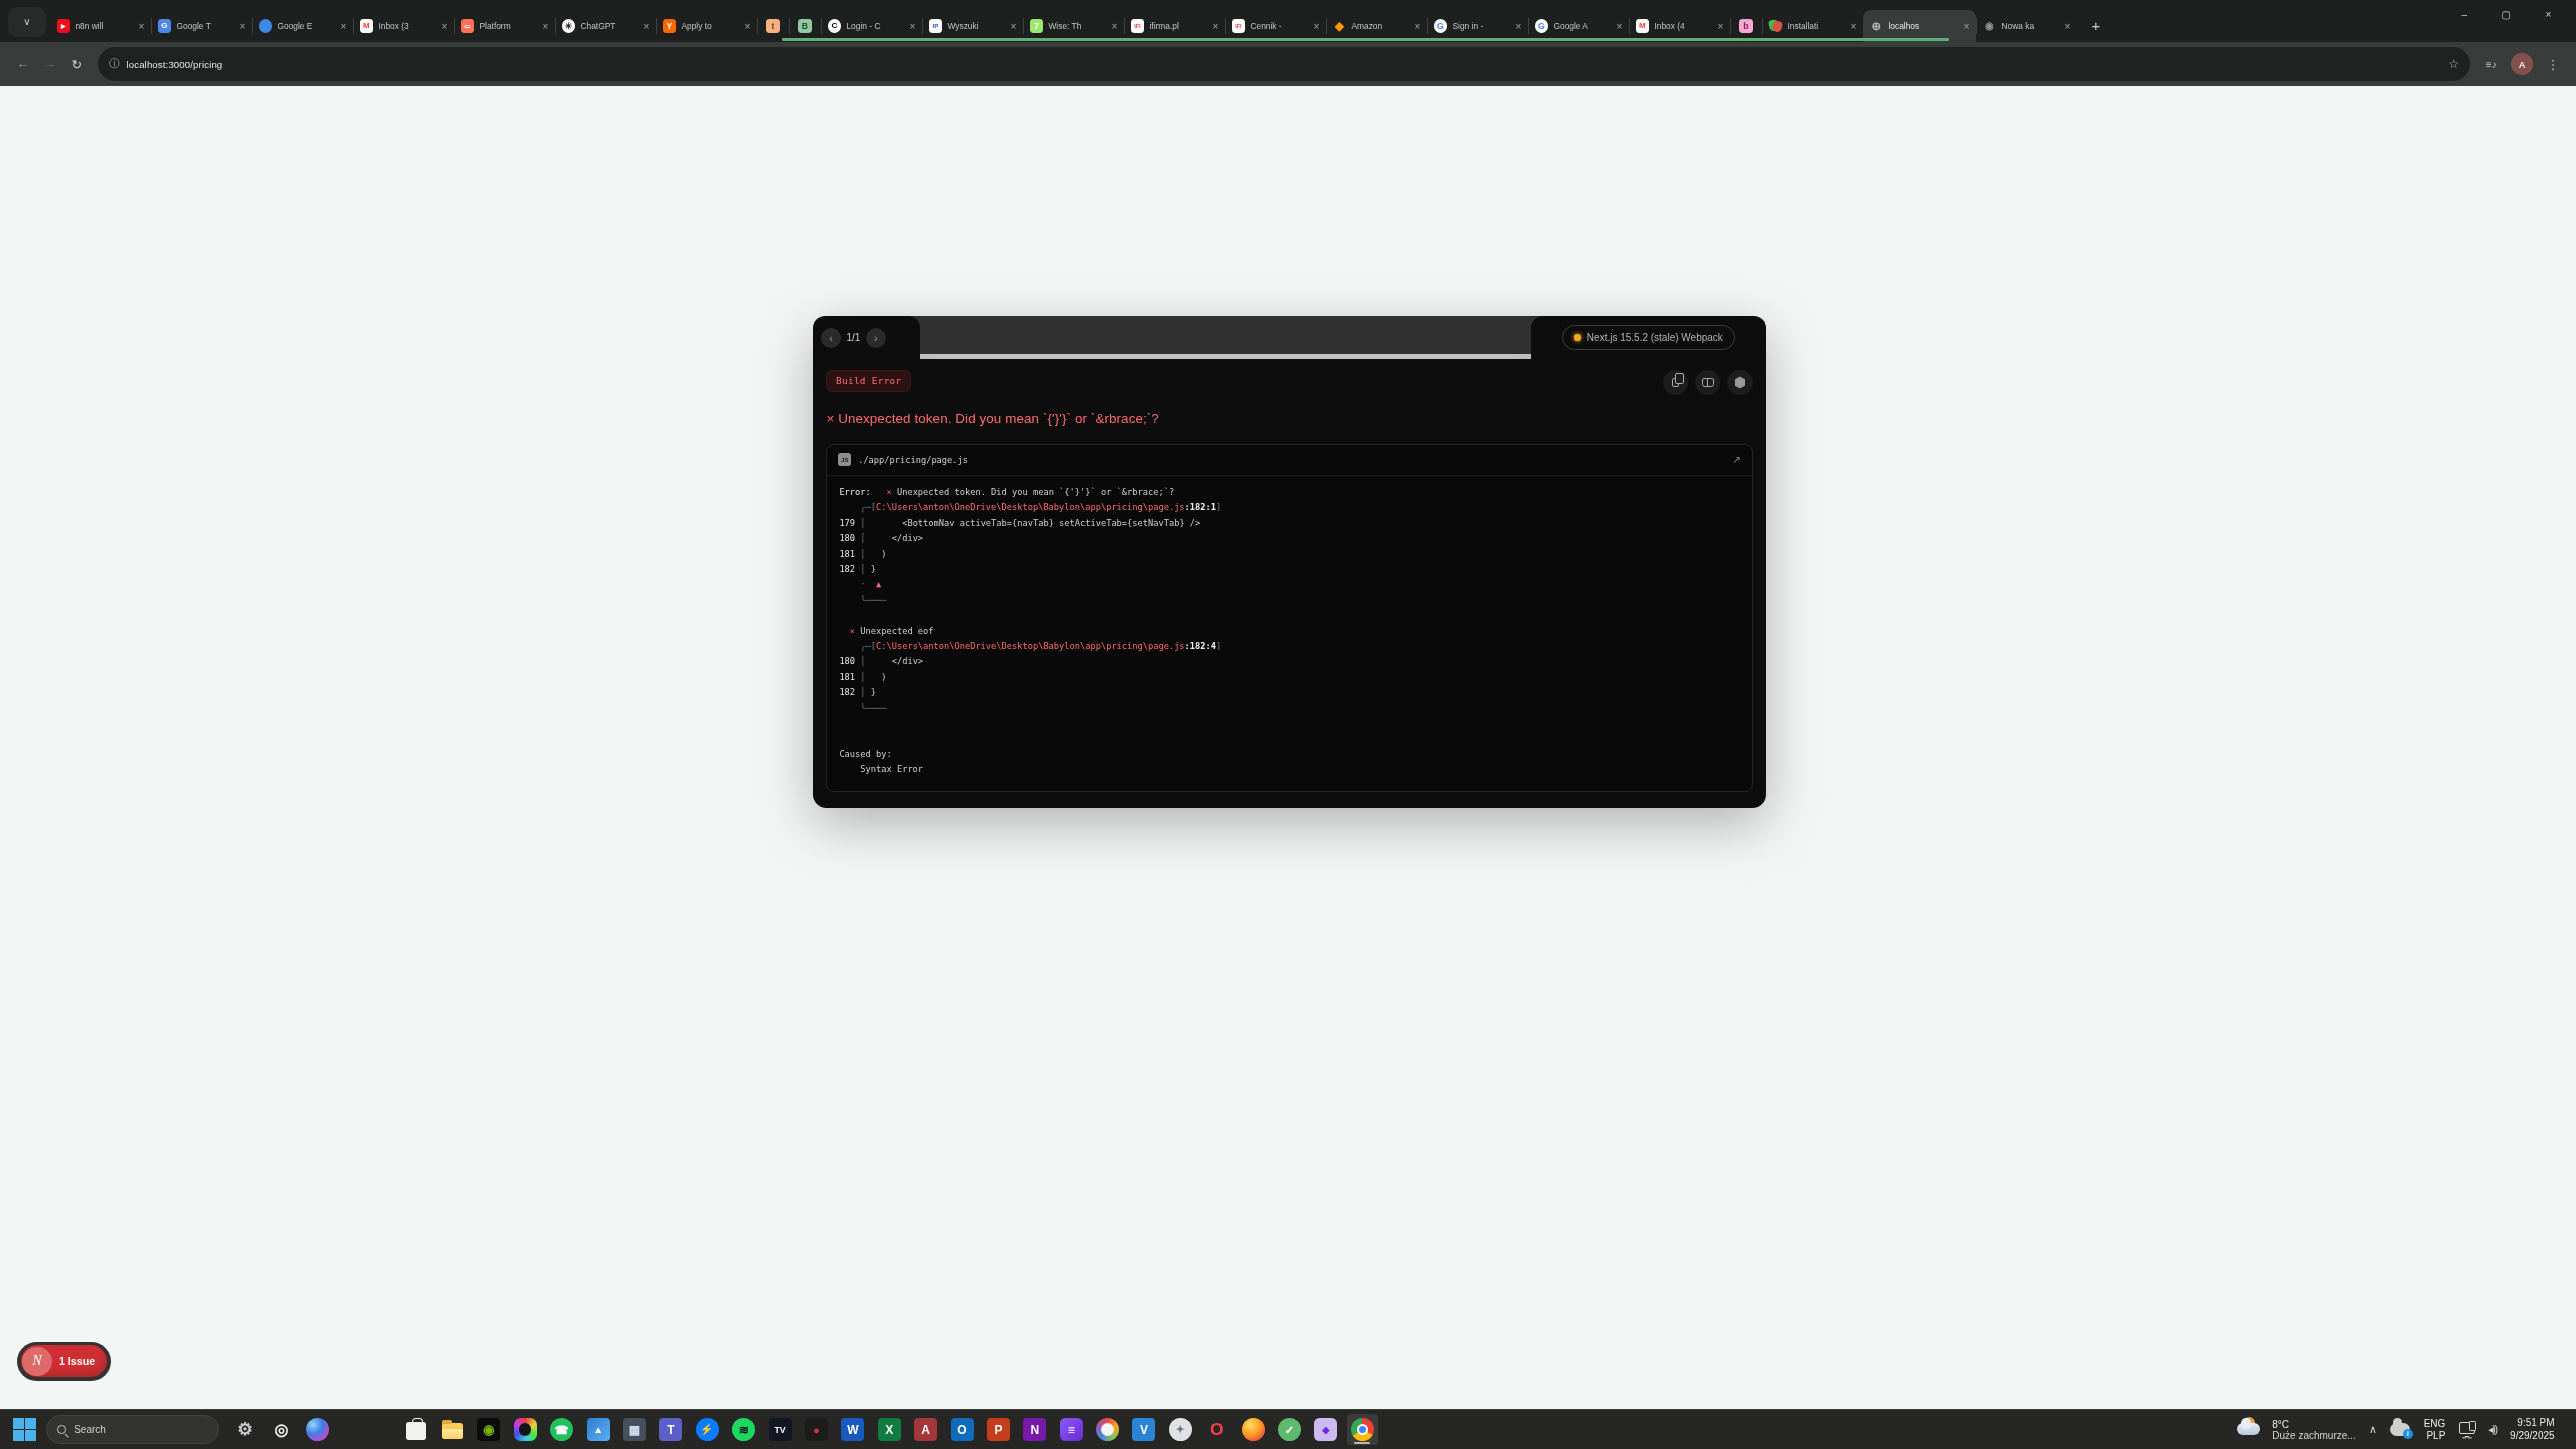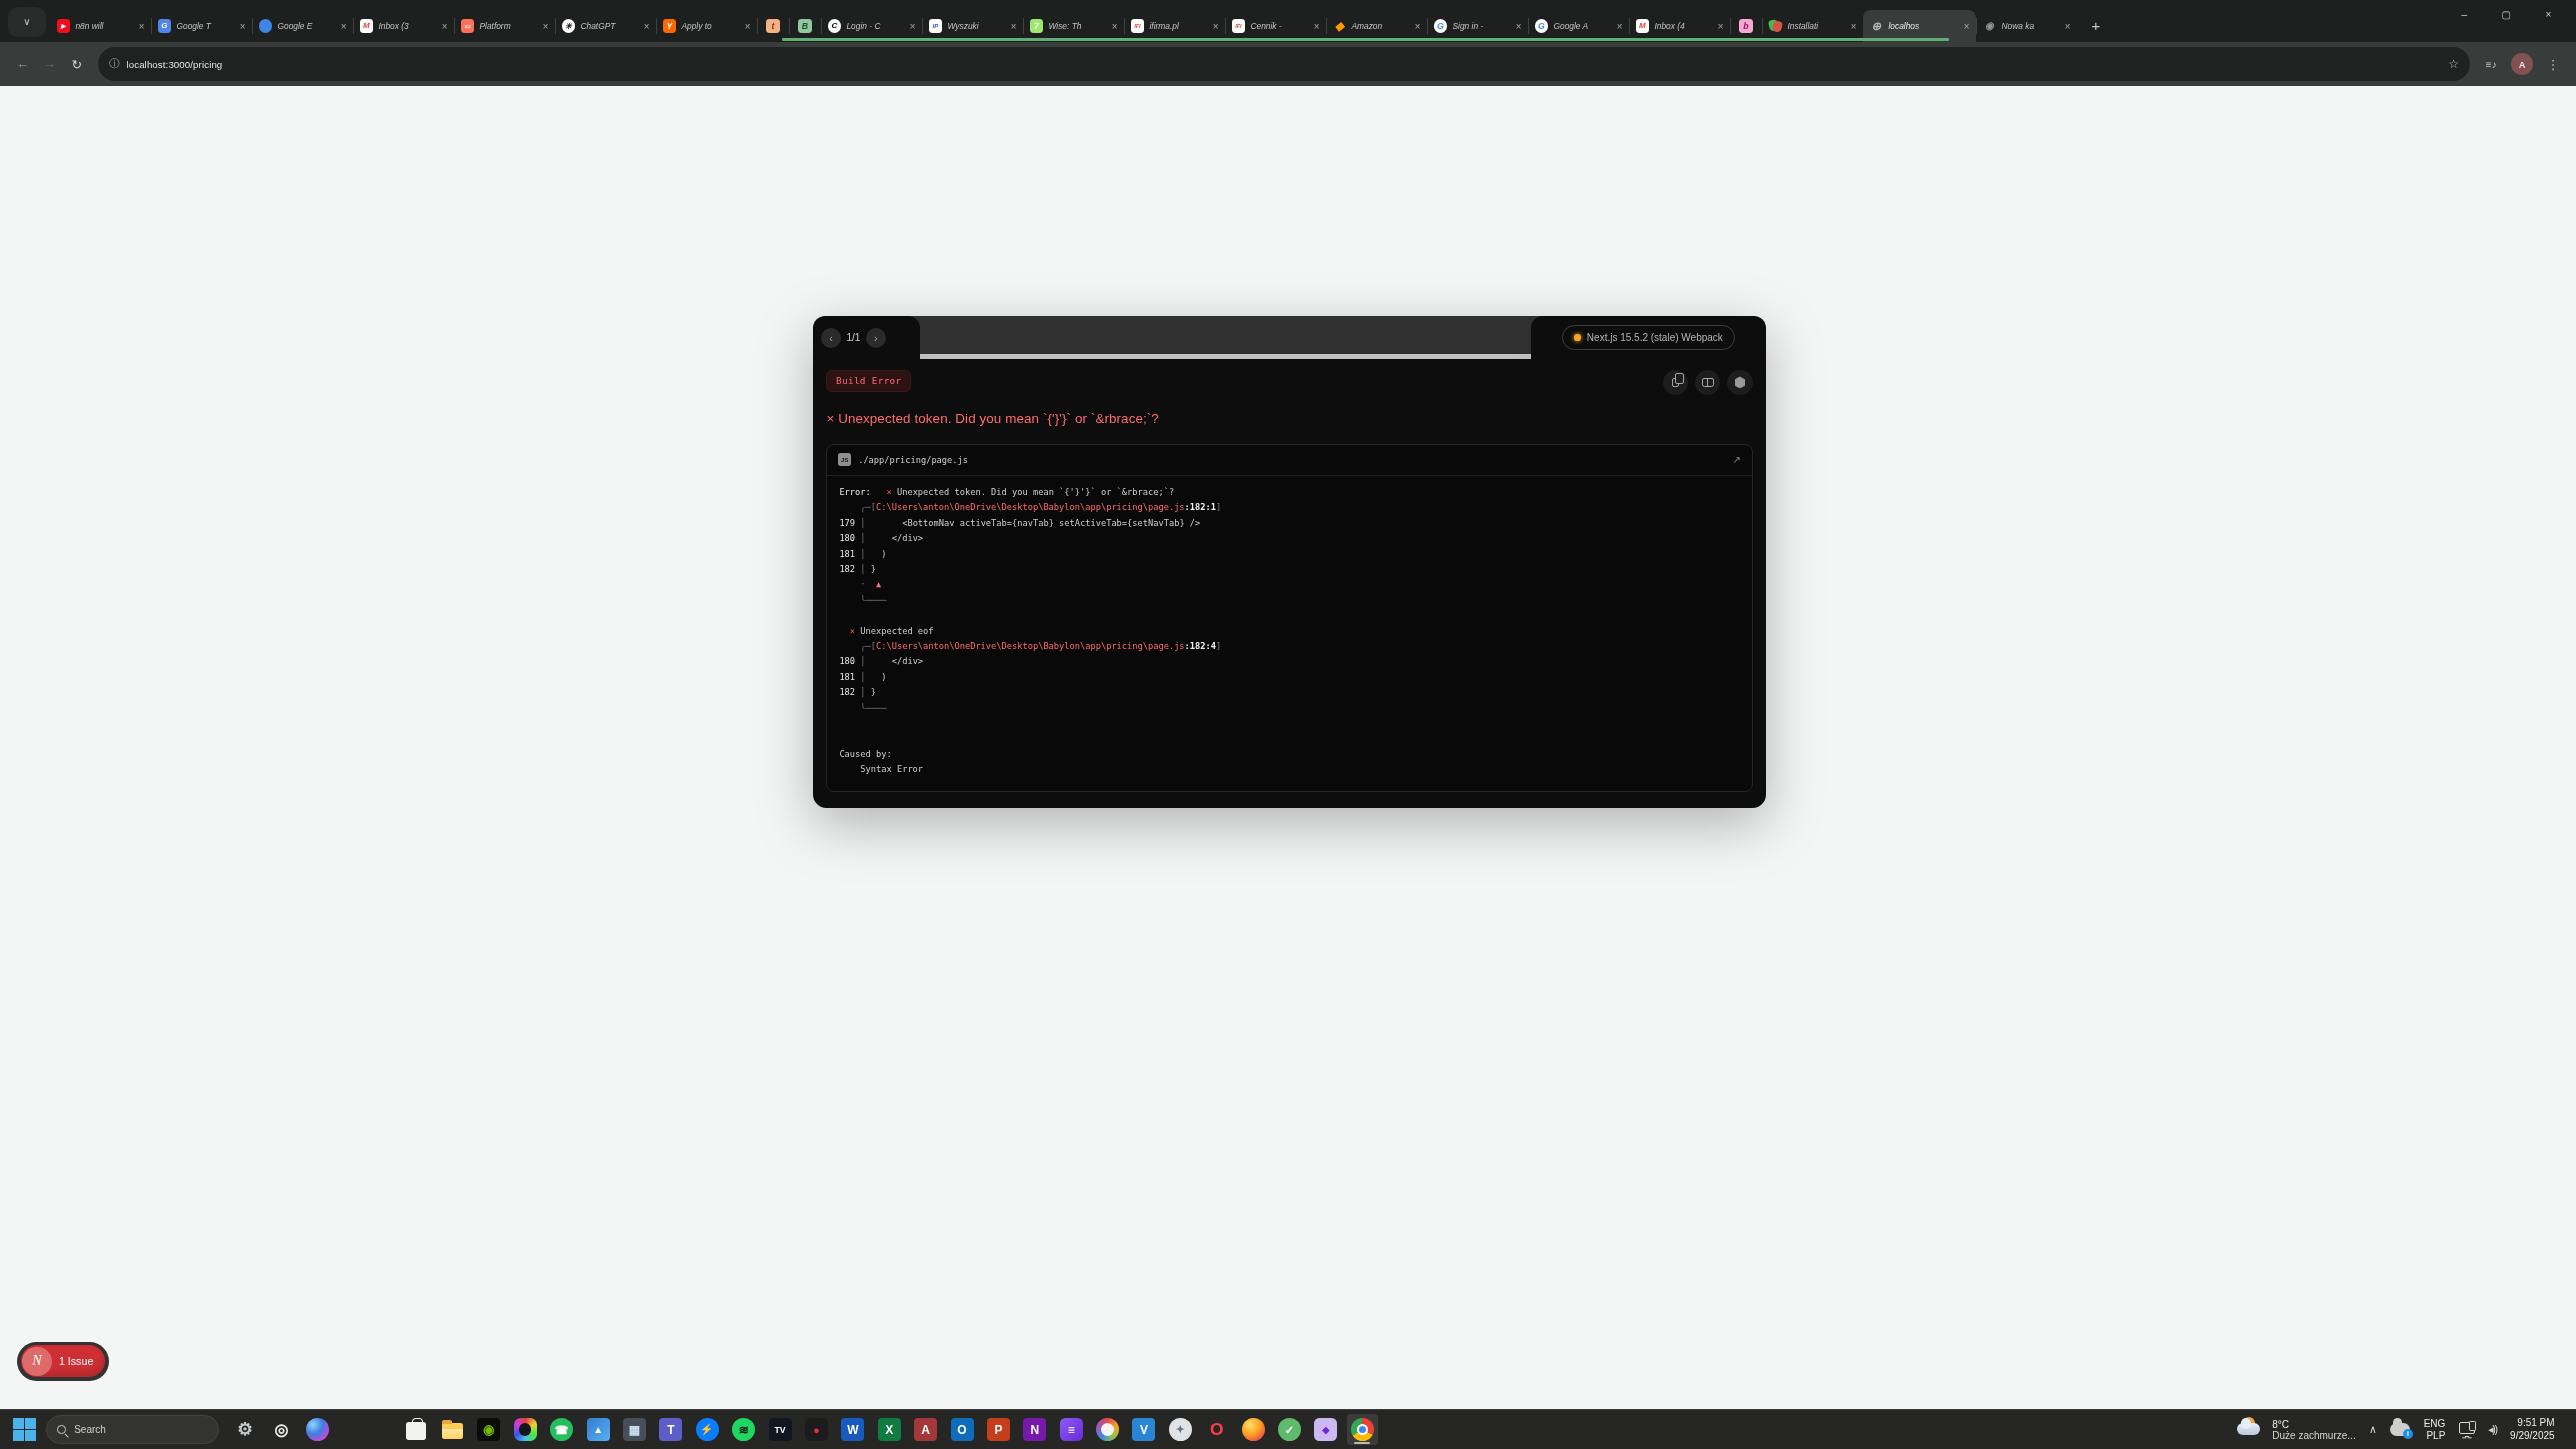--- a/index.html
+++ b/index.html
@@ -70,21 +70,21 @@
   .code-frame { padding:9.4px 12px 13.4px; font-family:"DejaVu Sans Mono",monospace; font-size:8.7px; line-height:15.4px; white-space:pre; }
   .c-base { color:#cfcfcf; } .c-bright { color:#ededed; }
   .c-dim { color:#7e7e7e; } .c-red { color:#ff5d61; }
   .c-path { color:#ff6b6e; } .c-boldw { color:#f2f2f2; font-weight:bold; }
   .c-num { color:#e8e8e8; font-weight:normal; } .c-pink { color:#ff6b8a; }
 
   
   .issue-wrap { position:absolute; left:17.4px; top:1342px; background:#333333; border-radius:670px; padding:3.4px; display:inline-flex; }
   .issue-pill { background:#cf2f34; border-radius:670px; height:32px; display:flex; align-items:center; padding-right:12px; box-shadow:inset 0 -4px 8px rgba(0,0,0,.18); }
   .issue-logo { width:29.5px; height:29.5px; margin:1.3px; border-radius:50%; background:#de6a6a; color:#fff; font-size:14px; display:flex; align-items:center; justify-content:center; font-family:"Liberation Serif",serif; font-style:italic; }
-  .issue-label { color:#fff; font-size:10.7px; font-weight:normal; margin-left:6px; white-space:nowrap; }
+  .issue-label { color:#fff; font-size:10.7px; font-weight:bold; margin-left:6px; white-space:nowrap; }
 
   
   .taskbar { position:absolute; left:0; top:1409px; width:2576px; height:40px; background:#262724; border-top:0.7px solid #3a3a37; display:flex; align-items:center; padding:0 9.4px; }
   .tk { width:31px; height:31px; display:flex; align-items:center; justify-content:center; border-radius:4px; flex:none; margin-right:5.4px; position:relative; }
   .tk.gap { margin-left:62px; }
   .tk.active-app { background:#3b3c39; }
   .tk.active-app::after { content:""; position:absolute; bottom:0.7px; left:7.4px; width:16px; height:2px; border-radius:1.3px; background:#b9bab7; }
   .tile { display:flex; align-items:center; justify-content:center; font-weight:bold; font-family:"Liberation Sans",sans-serif; }
   .ic-start { width:23px; height:23px; display:grid; grid-template-columns:10.7px 10.7px; grid-template-rows:10.7px 10.7px; gap:1.3px; }
   .ic-start span { background:#4ab3ec; }
@@ -128,21 +128,21 @@
   .spk { color:#d8d8d6; font-size:10.7px; letter-spacing:-1.3px; }
   .clock { text-align:right; color:#ececec; font-size:10px; line-height:12.7px; }
 </style>
 </head>
 <body>
 
 <div class="tabbar">
   <div class="tab-search-btn">
     <span>∨</span>
   </div>
-  <div id="tabstrip" style="display:flex; align-items:flex-end;font-style:italic;">
+  <div id="tabstrip" style="display:flex; align-items:flex-end;">
       <div class="tab">
         <span class="fav" style="background: rgb(240, 13, 29); color: rgb(255, 255, 255); font-size: 6px;">▶</span>
         <span class="title">n8n will</span>
         <span class="close">×</span>
       </div>
       <div class="tab">
         <span class="fav" style="background: rgb(79, 134, 236); color: rgb(255, 255, 255); font-size: 8px;">G</span>
         <span class="title">Google T</span>
         <span class="close">×</span>
       </div>

